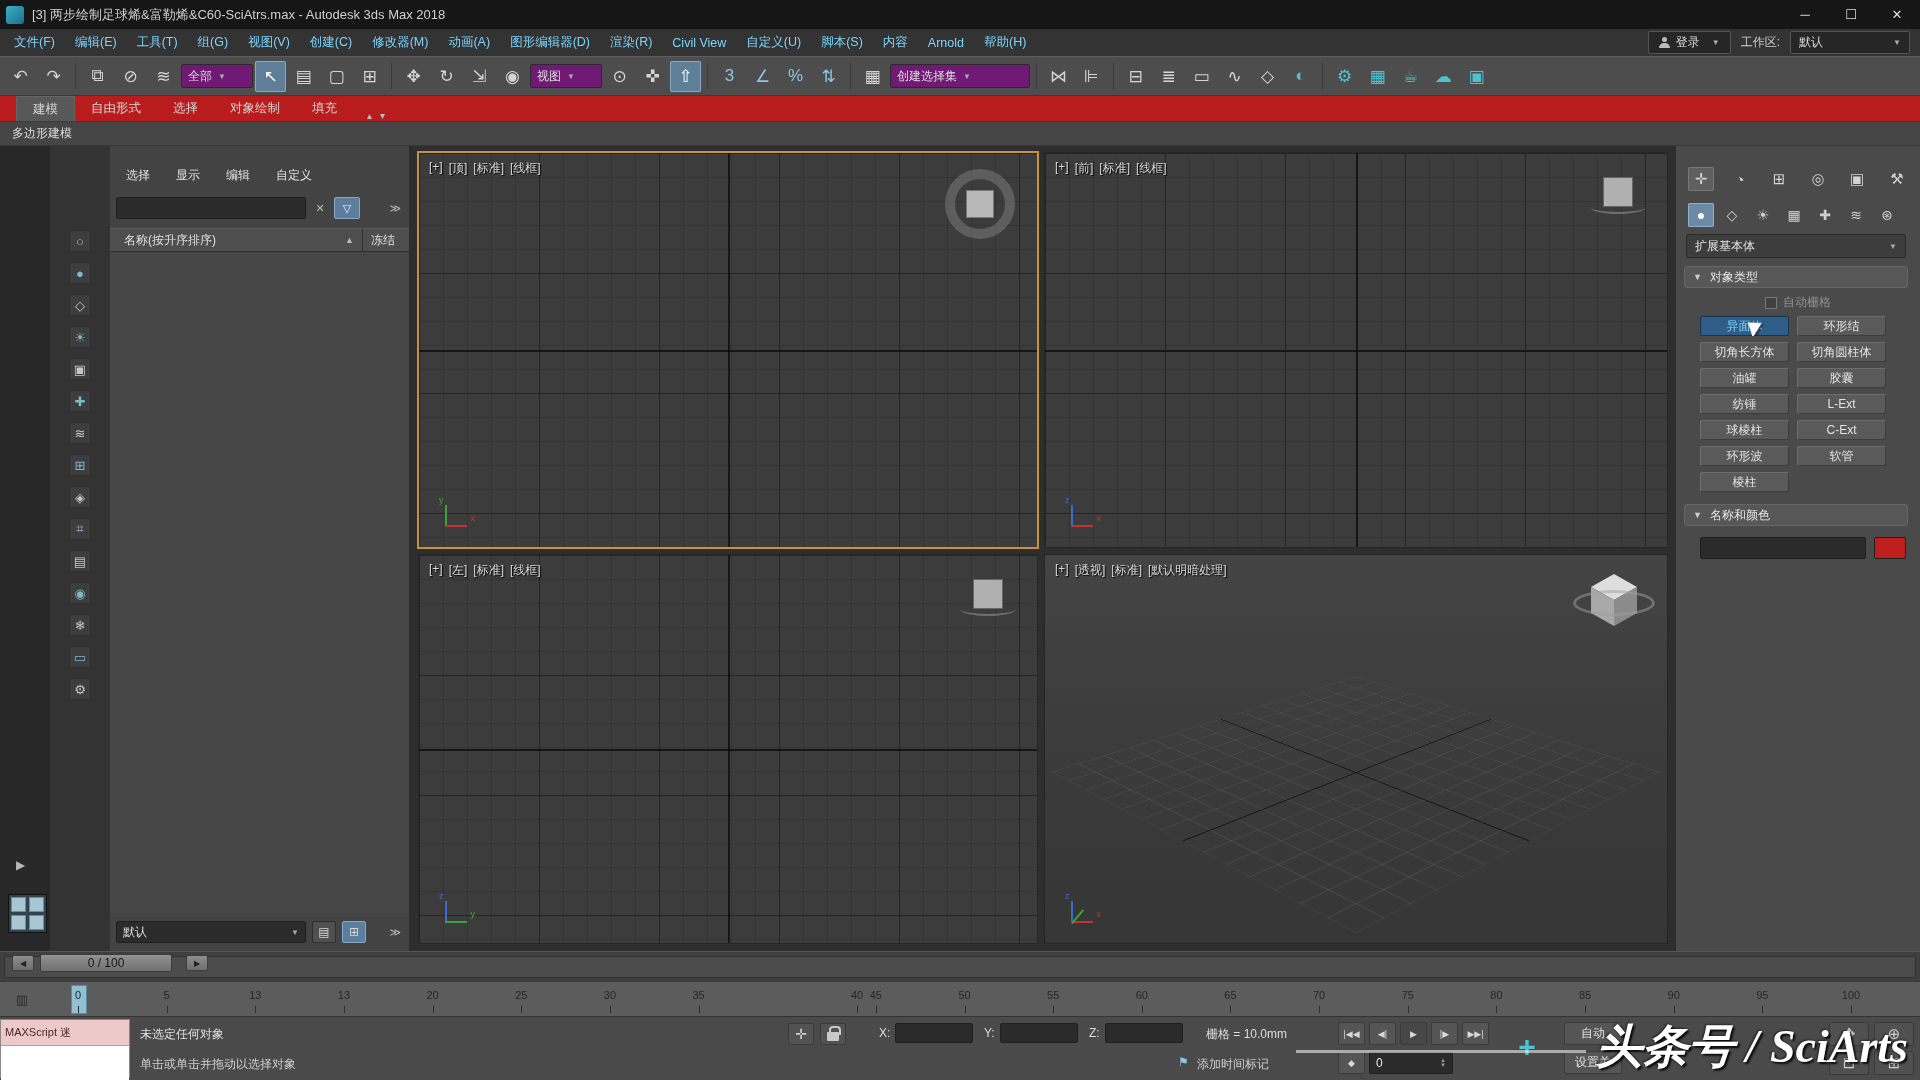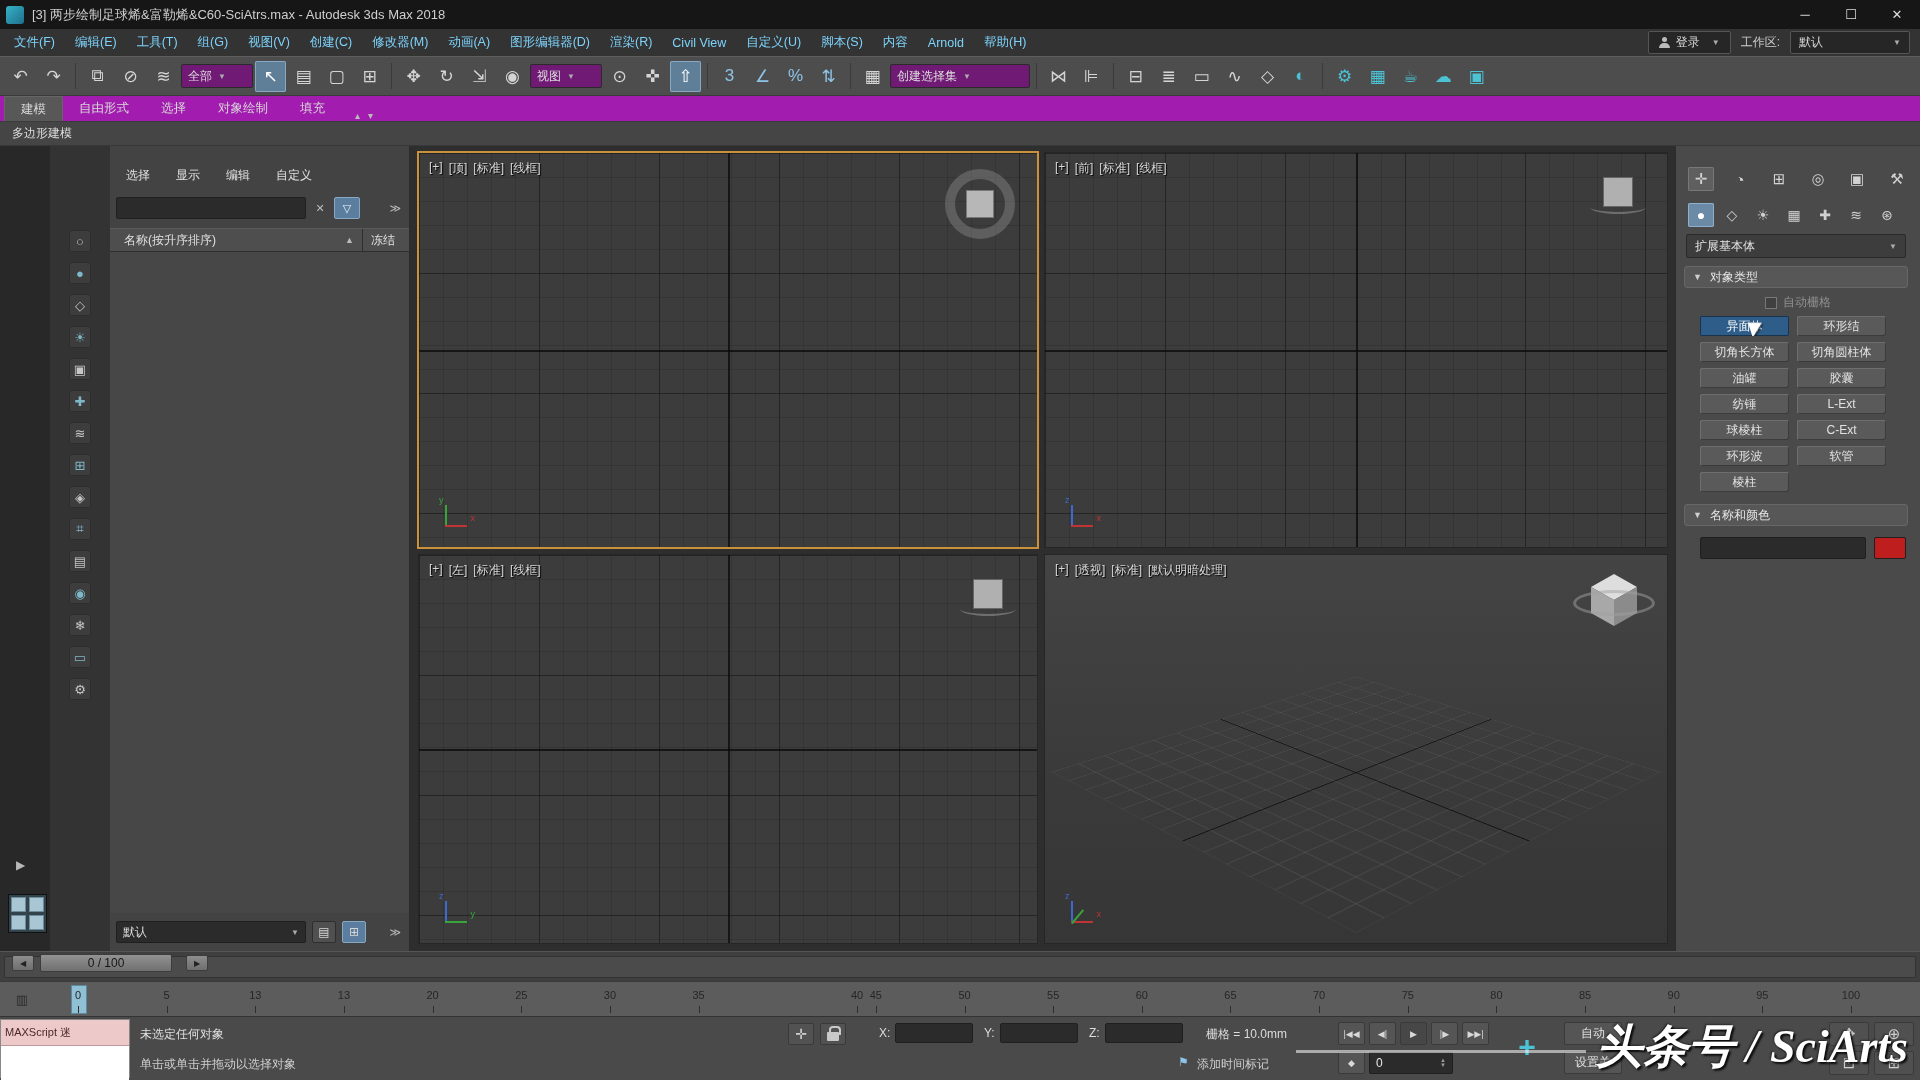--- a/index.html
+++ b/index.html
@@ -32,21 +32,21 @@
   .icon-btn{width:31px;height:31px;display:flex;align-items:center;justify-content:center;font-size:17px;color:#d4d4d4;border-radius:2px;flex:none}
   .icon-btn.active{background:#5f7f99;box-shadow:inset 0 0 0 1px #86a8c4;color:#fff}
   .icon-btn.tint-snap{color:#8ec4e8}
   .icon-btn.tint-render{color:#4cc3d4}
   .tsep{width:1px;height:26px;background:#3a3a3a;margin:0 4px;flex:none}
   .tb-drop{display:flex;align-items:center;background:#701a75;border:1px solid #2a2a2a;height:24px;padding:0 6px;min-width:72px;border-radius:2px;flex:none}
   .tb-combo{min-width:140px}
   .tb-drop-label{color:#ddd;white-space:nowrap}
 
   
-  .ribbon{position:absolute;left:0;top:96px;right:0;height:26px;background:#a21caf;display:flex;align-items:flex-end;padding-left:4px;border-bottom:1px solid #3a3a3a}
+  .ribbon{position:absolute;left:0;top:96px;right:0;height:26px;background:#b91c1c;display:flex;align-items:flex-end;padding-left:16px;border-bottom:1px solid #3a3a3a}
   .rtabs{display:flex;height:100%;align-items:stretch}
   .rtab{padding:0 16px;display:flex;align-items:center;color:#d8d8d8;font-size:12.5px;white-space:nowrap}
   .rtab.active{background:#585858;border:1px solid #666;border-bottom:none}
   .ribbon-end{display:flex;align-items:center;gap:8px;margin-left:14px;color:#bbb;font-size:10px}
   .ribbon2{position:absolute;left:0;top:122px;right:0;height:24px;background:#454545;display:flex;align-items:center;padding-left:12px;border-bottom:1px solid #383838}
   .subtab{color:#ddd;white-space:nowrap}
 
   
   .leftstrip{position:absolute;left:0;top:146px;width:50px;height:805px;background:#282828}
   .strip-arrow{position:absolute;left:16px;top:712px;color:#b8b8b8;font-size:12px}
@@ -128,21 +128,21 @@
   .cp-cat{width:26px;height:24px;display:flex;align-items:center;justify-content:center;color:#cfcfcf;font-size:14px;border-radius:2px}
   .cp-cat.active{background:#6b8aa5;color:#fff;box-shadow:inset 0 0 0 1px #8fb0ca}
   .cp-drop{position:absolute;left:10px;top:88px;right:14px;height:24px;background:#3d3d3d;border:1px solid #2a2a2a;border-radius:2px;display:flex;align-items:center;padding:0 8px;color:#e2e2e2}
   .cp-drop .caret{margin-left:auto}
   .rollout{position:absolute;left:8px;right:12px;height:22px;background:#575757;border:1px solid #666;border-radius:3px;display:flex;align-items:center;padding:0 8px;color:#e6e6e6}
   .rollout .tri{font-size:9px;margin-right:8px;color:#cfcfcf}
   .autogrid{position:absolute;left:0;right:0;top:148px;display:flex;align-items:center;justify-content:center;gap:6px;color:#8f8f8f}
   .cbx{width:12px;height:12px;border:1px solid #777;background:#404040}
   .cp-grid{position:absolute;left:24px;right:34px;top:170px;display:grid;grid-template-columns:1fr 1fr;gap:6px 8px}
   .cp-btn{position:relative;height:20px;background:#5a5a5a;border-radius:2px;box-shadow:inset 1px 1px 0 #6e6e6e,inset -1px -1px 0 #3c3c3c;display:flex;align-items:center;justify-content:center;color:#e2e2e2;font-size:12px;white-space:nowrap;overflow:hidden}
-  .cp-btn.active{background:#2e5d8a;color:#ffffff;box-shadow:inset 0 0 0 1px #17334d}
+  .cp-btn.active{background:#2e5d8a;color:#7dd3fc;box-shadow:inset 0 0 0 1px #17334d}
   .cursor-arrow{position:absolute;right:26px;top:4px;width:0;height:0;border-left:13px solid #fff;border-top:5px solid transparent;border-bottom:11px solid transparent;transform:rotate(-18deg);filter:drop-shadow(1px 1px 1px rgba(0,0,0,.8))}
   .nc-row{position:absolute;left:24px;right:14px;top:390px;height:24px;display:flex;align-items:center;gap:8px}
   .nc-input{flex:1;height:22px;background:#2b2b2b;border:1px solid #1f1f1f;border-radius:2px}
   .nc-swatch{width:32px;height:22px;border:1px solid #1f1f1f;border-radius:2px}
 
   
   .sliderrow{position:absolute;left:0;top:951px;right:0;height:30px;background:#3f3f3f;border-top:1px solid #555}
   .slidertrack{position:absolute;left:4px;right:4px;top:4px;height:22px;background:#4b4b4b;border:1px solid #333;border-radius:2px}
   .sl-arrow{position:absolute;top:3px;width:22px;height:16px;display:flex;align-items:center;justify-content:center;color:#222;background:linear-gradient(#8d8d8d,#6f6f6f);border:1px solid #3c3c3c;border-radius:2px;font-size:8px}
   .sl-handle{position:absolute;left:40px;top:2px;width:132px;height:18px;background:linear-gradient(#929292,#707070);border:1px solid #3c3c3c;border-radius:2px;display:flex;align-items:center;justify-content:center;color:#151515;font-size:12px}

